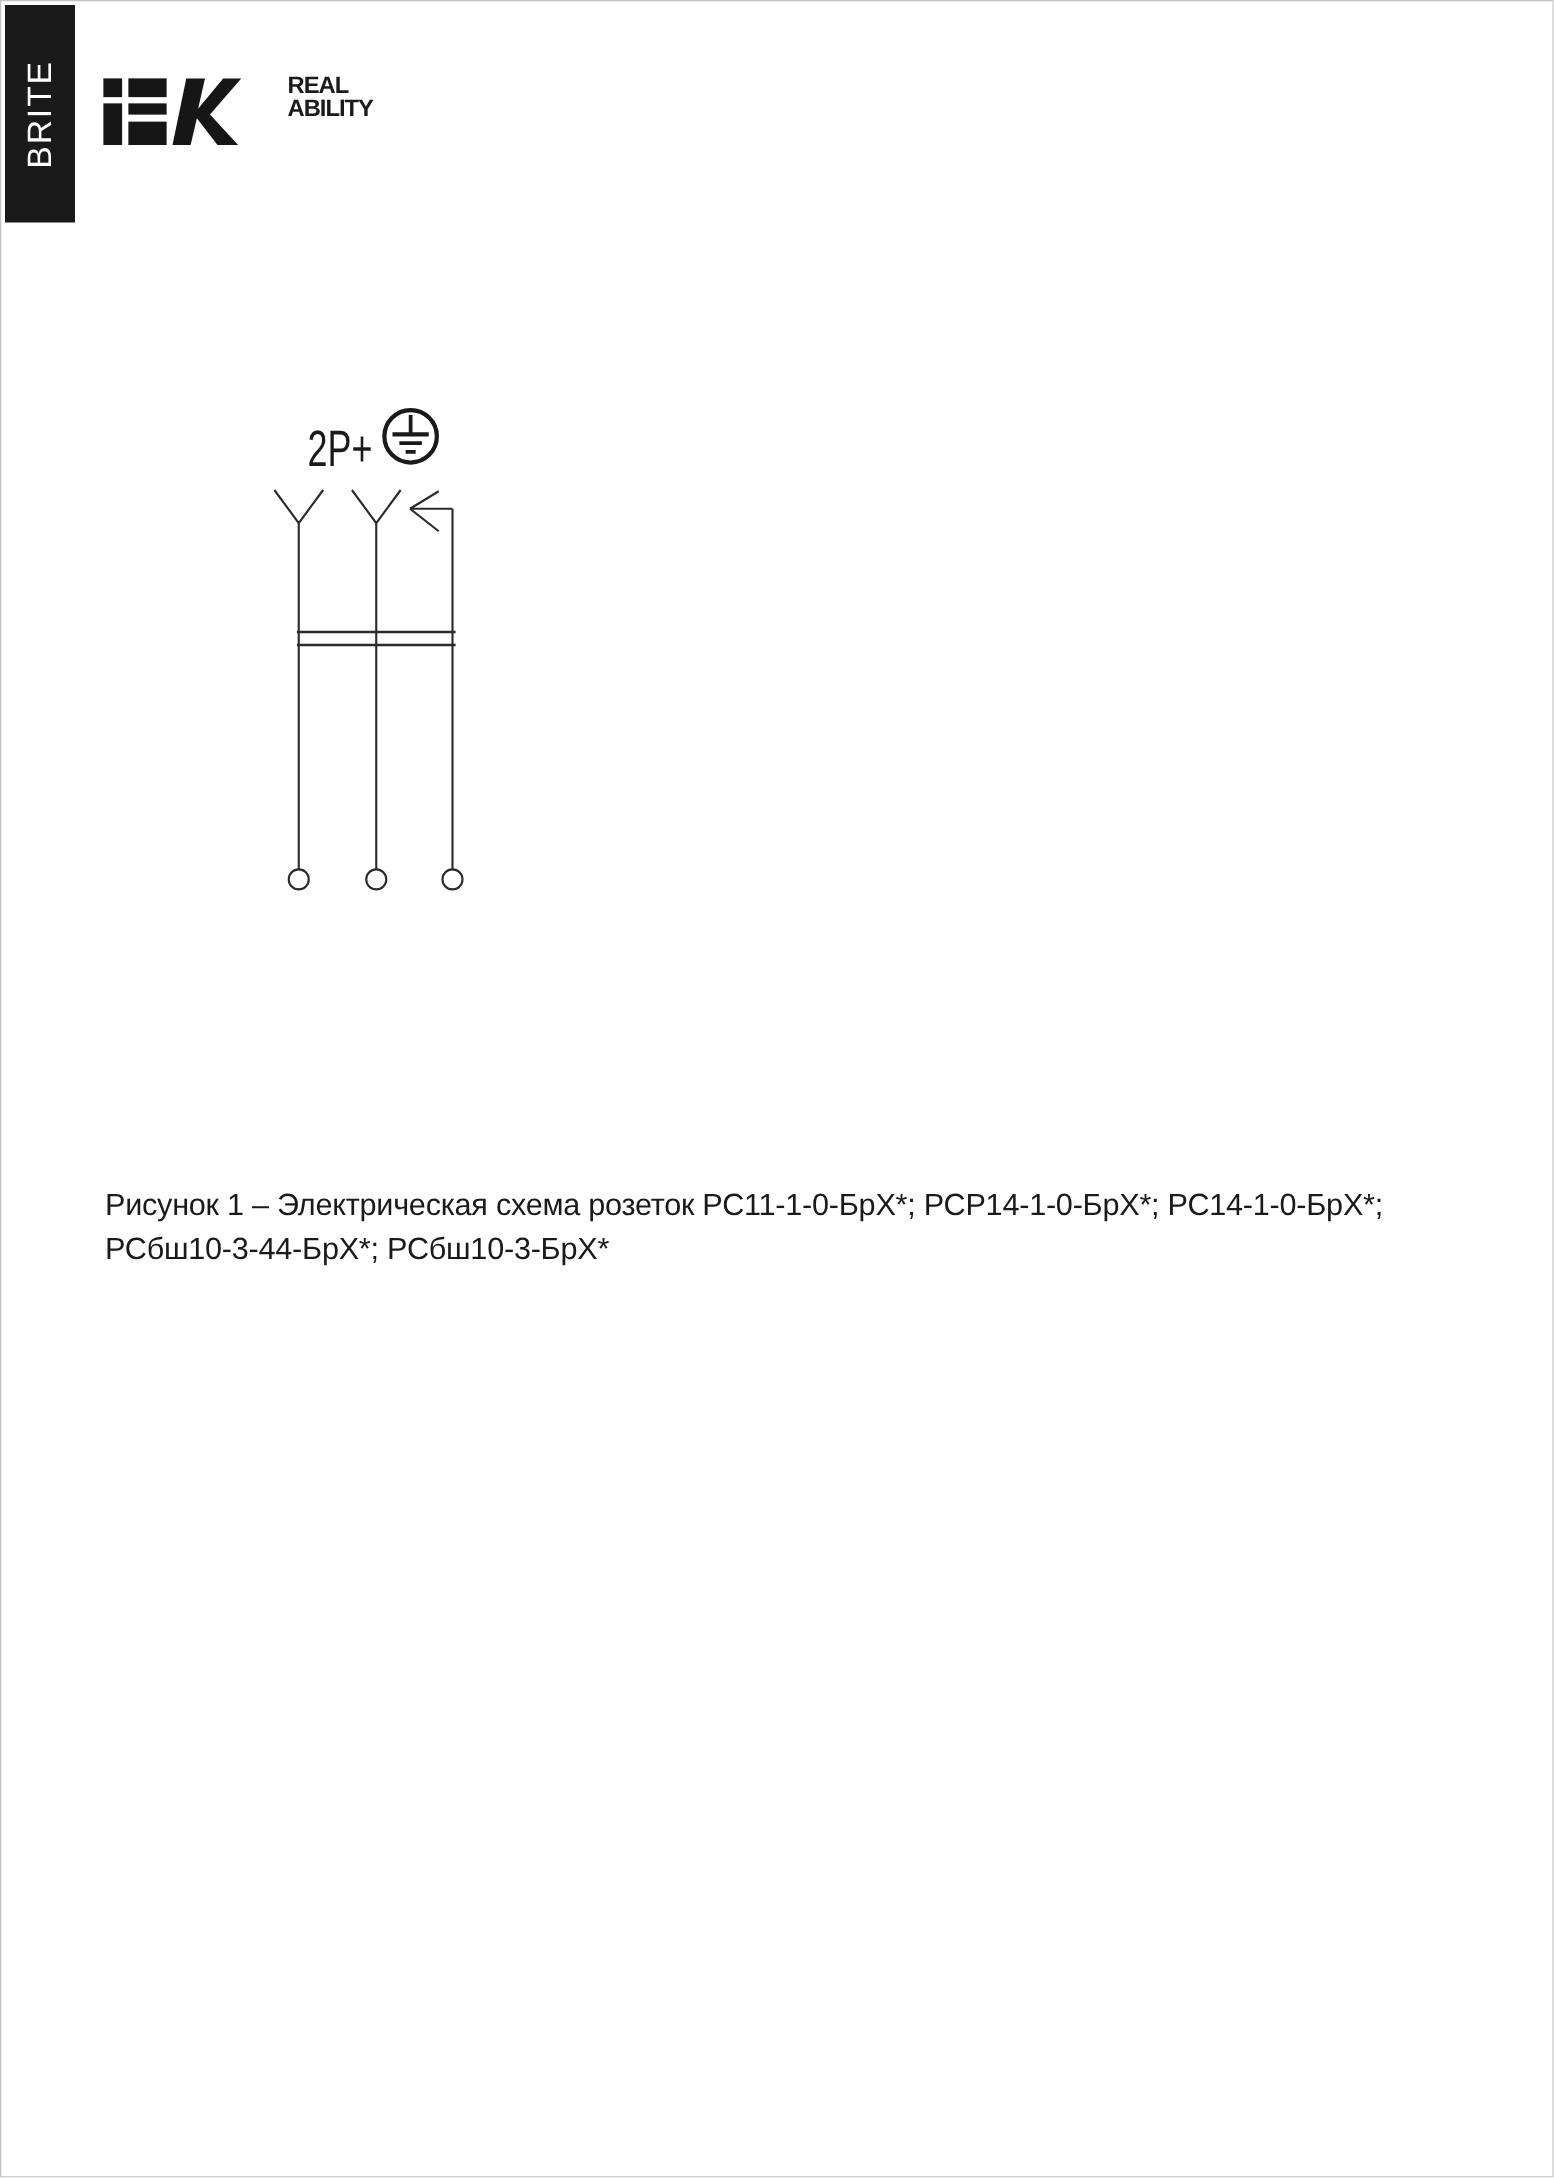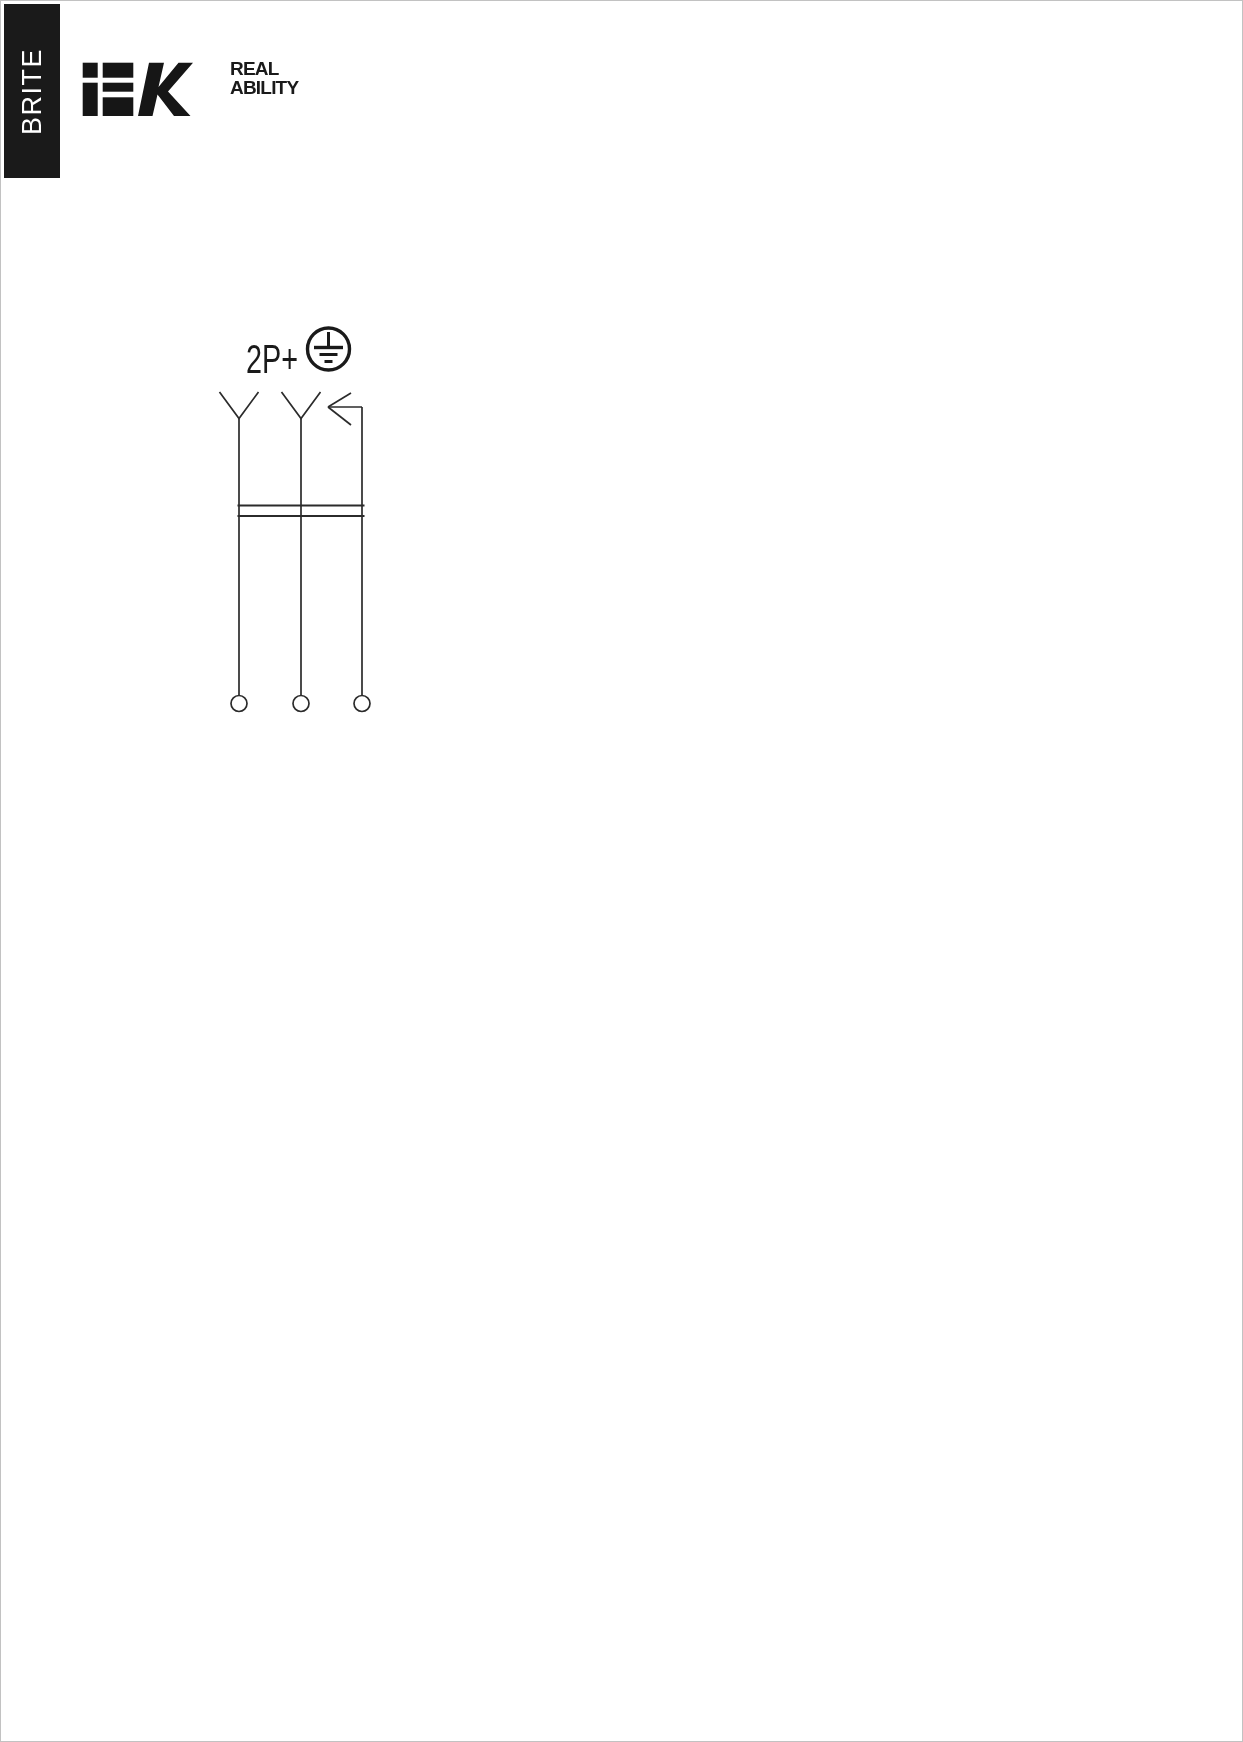--- a/index.html
+++ b/index.html
@@ -136,14 +136,18 @@
 
       <line x1="236.5" y1="504.5" x2="363.5" y2="504.5" stroke-width="2"></line>
       <line x1="236.5" y1="515" x2="363.5" y2="515" stroke-width="2"></line>
 
       <circle cx="238" cy="702.5" r="8"></circle>
       <circle cx="300" cy="702.5" r="8"></circle>
       <circle cx="361" cy="702.5" r="8"></circle>
     </g>
   </svg>
 
+  <div class="caption">
+    <div>Рисунок 1 – Электрическая схема розеток РС11-1-0-БрХ*; РСР14-1-0-БрХ*; РС14-1-0-БрХ*;</div>
+    <div>РСбш10-3-44-БрХ*; РСбш10-3-БрХ*</div>
+  </div>
 
 </div>
 
 </body></html>

